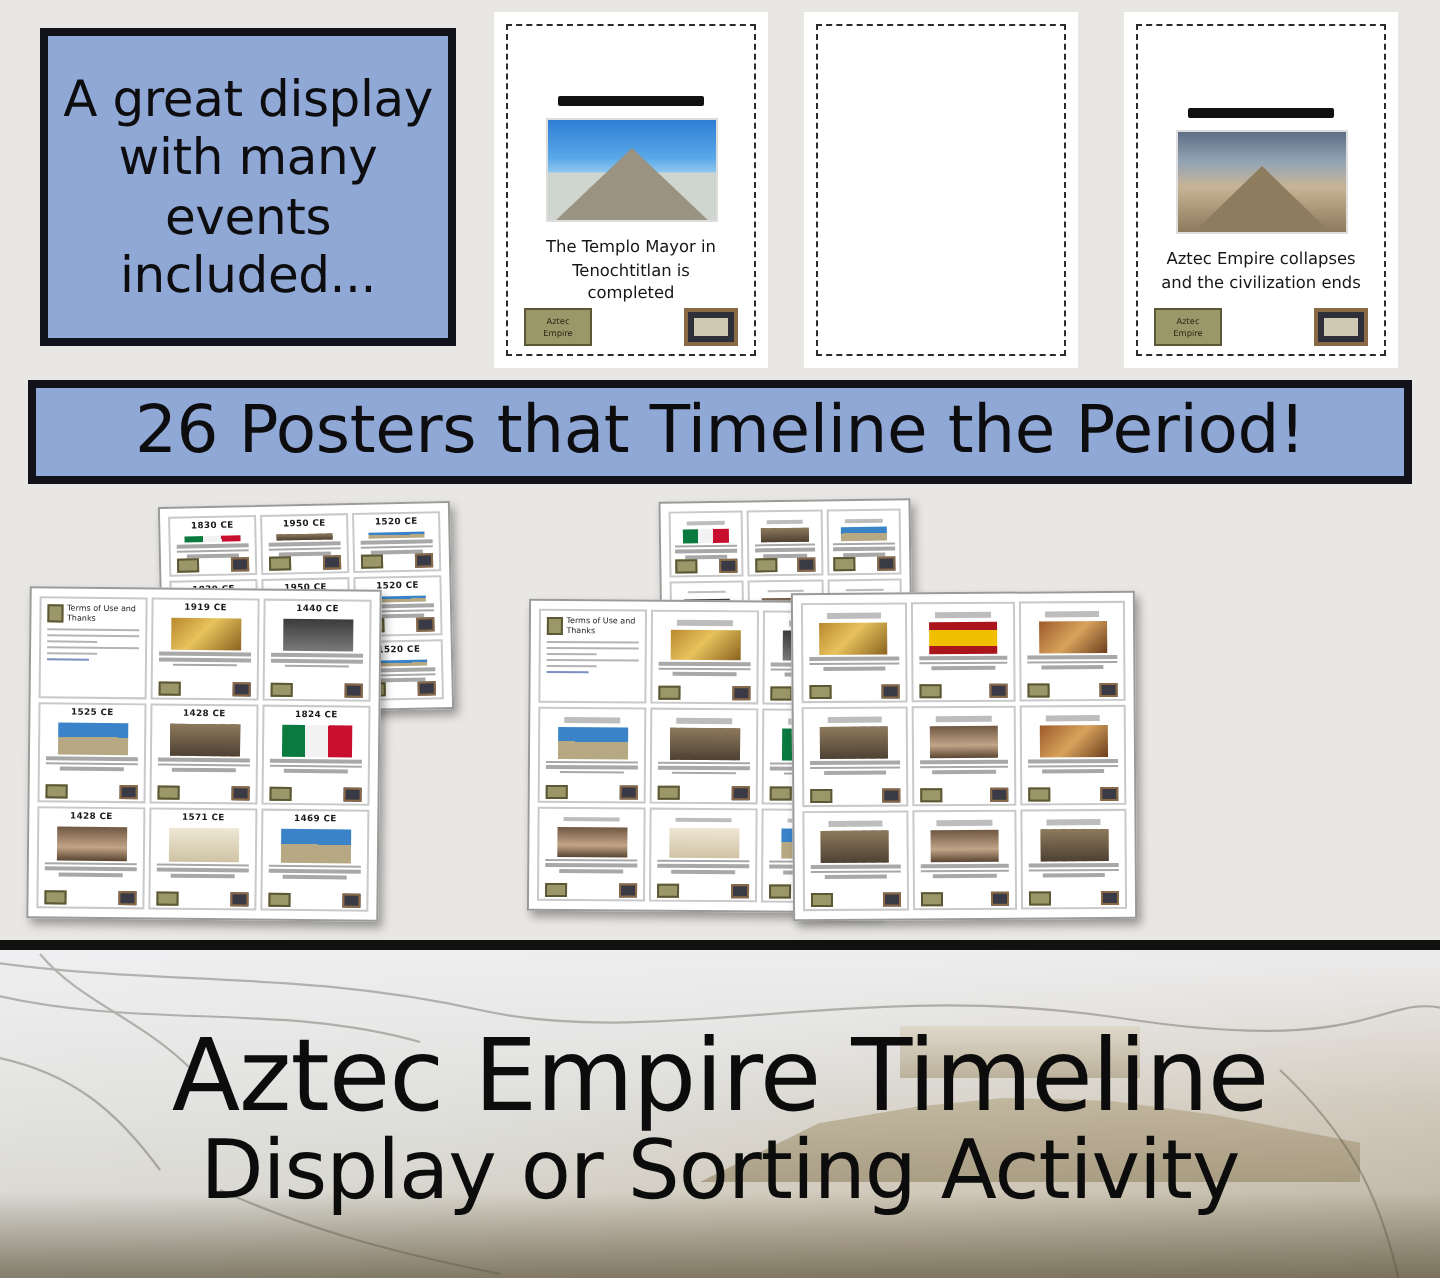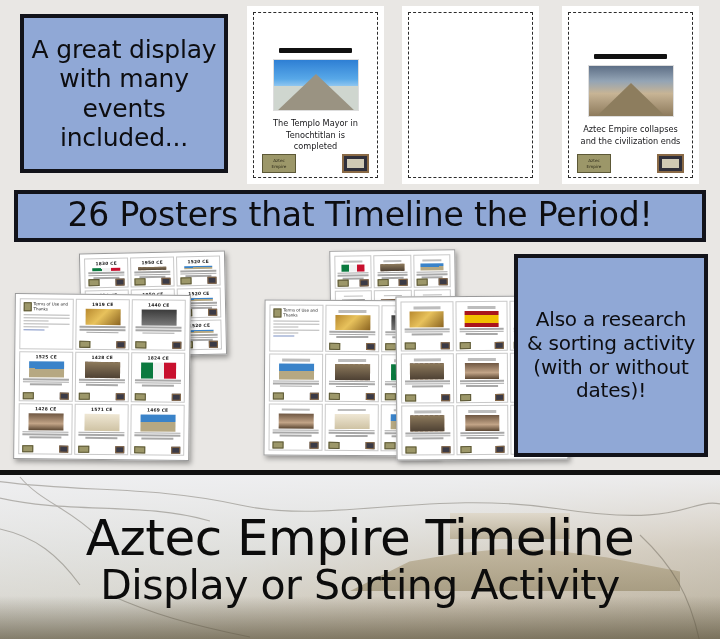--- a/index.html
+++ b/index.html
@@ -858,21 +858,20 @@
             <span></span>
             <span></span>
           </div>
           <div class="cfoot">
             <b></b>
             <i></i>
           </div>
         </div>
       </div>
 
-    <div class="blue-box" id="callout-also">Also a research &amp; sorting activity (with or without dates)!</div>
   </div>
 
   <div class="bottom">
     <div class="hill"></div>
     <div class="castle"></div>
     <svg class="branch" viewBox="0 0 720 169" preserveAspectRatio="none">
       <g stroke="#4a4437" fill="none" stroke-width="1.1">
         <path d="M-5 6 C 80 18, 150 10, 240 30 S 430 14, 560 34 S 690 20, 725 30"></path>
         <path d="M-5 22 C 70 40, 140 26, 210 46"></path>
         <path d="M20 2 C 40 26, 70 34, 96 60"></path>

